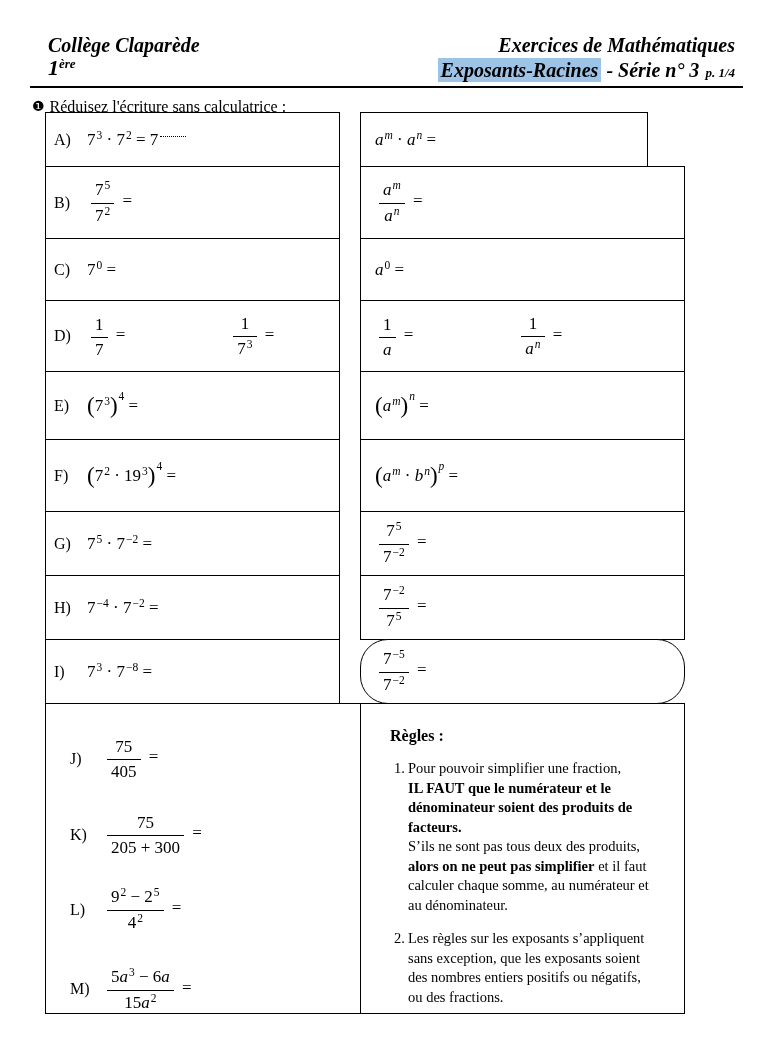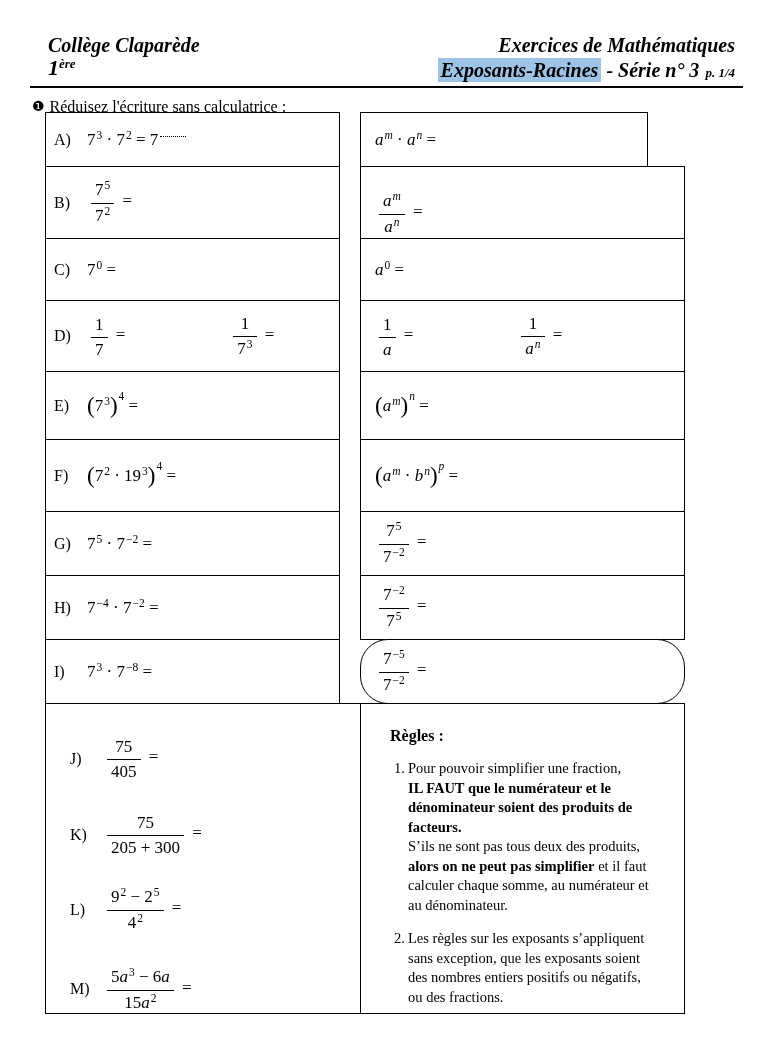--- a/index.html
+++ b/index.html
@@ -67,21 +67,21 @@
       <span class="label">A)</span>
       <span class="m"><span class="pow">7<span class="sup">3</span></span> · <span class="pow">7<span class="sup">2</span></span> = <span class="pow">7<span class="blank"></span></span></span>
     </div>
     <div class="cell rightcol" style="left: 360px; top: 112px; width: 288px; height: 55px;">
       <span class="m"><span class="pow"><i>a</i><span class="sup"><i>m</i></span></span> · <span class="pow"><i>a</i><span class="sup"><i>n</i></span></span> =</span>
     </div>
     <div class="cell" style="left: 45px; top: 166px; width: 295px; height: 73px;">
       <span class="label">B)</span>
       <span class="m"><span class="frac"><span class="num"><span class="m"><span class="pow">7<span class="sup">5</span></span></span></span><span class="den"><span class="m"><span class="pow">7<span class="sup">2</span></span></span></span></span> =</span>
     </div>
-    <div class="cell rightcol" style="left: 360px; top: 166px; width: 325px; height: 73px; align-items: flex-end;">
+    <div class="cell rightcol" style="left: 360px; top: 166px; width: 325px; height: 73px;">
       <span class="m"><span class="frac"><span class="num"><span class="m"><span class="pow"><i>a</i><span class="sup"><i>m</i></span></span></span></span><span class="den"><span class="m"><span class="pow"><i>a</i><span class="sup"><i>n</i></span></span></span></span></span> =</span>
     </div>
     <div class="cell" style="left: 45px; top: 238px; width: 295px; height: 63px;">
       <span class="label">C)</span>
       <span class="m"><span class="pow">7<span class="sup">0</span></span> =</span>
     </div>
     <div class="cell rightcol" style="left: 360px; top: 238px; width: 325px; height: 63px;">
       <span class="m"><span class="pow"><i>a</i><span class="sup">0</span></span> =</span>
     </div>
     <div class="cell" style="left: 45px; top: 300px; width: 295px; height: 72px;">

